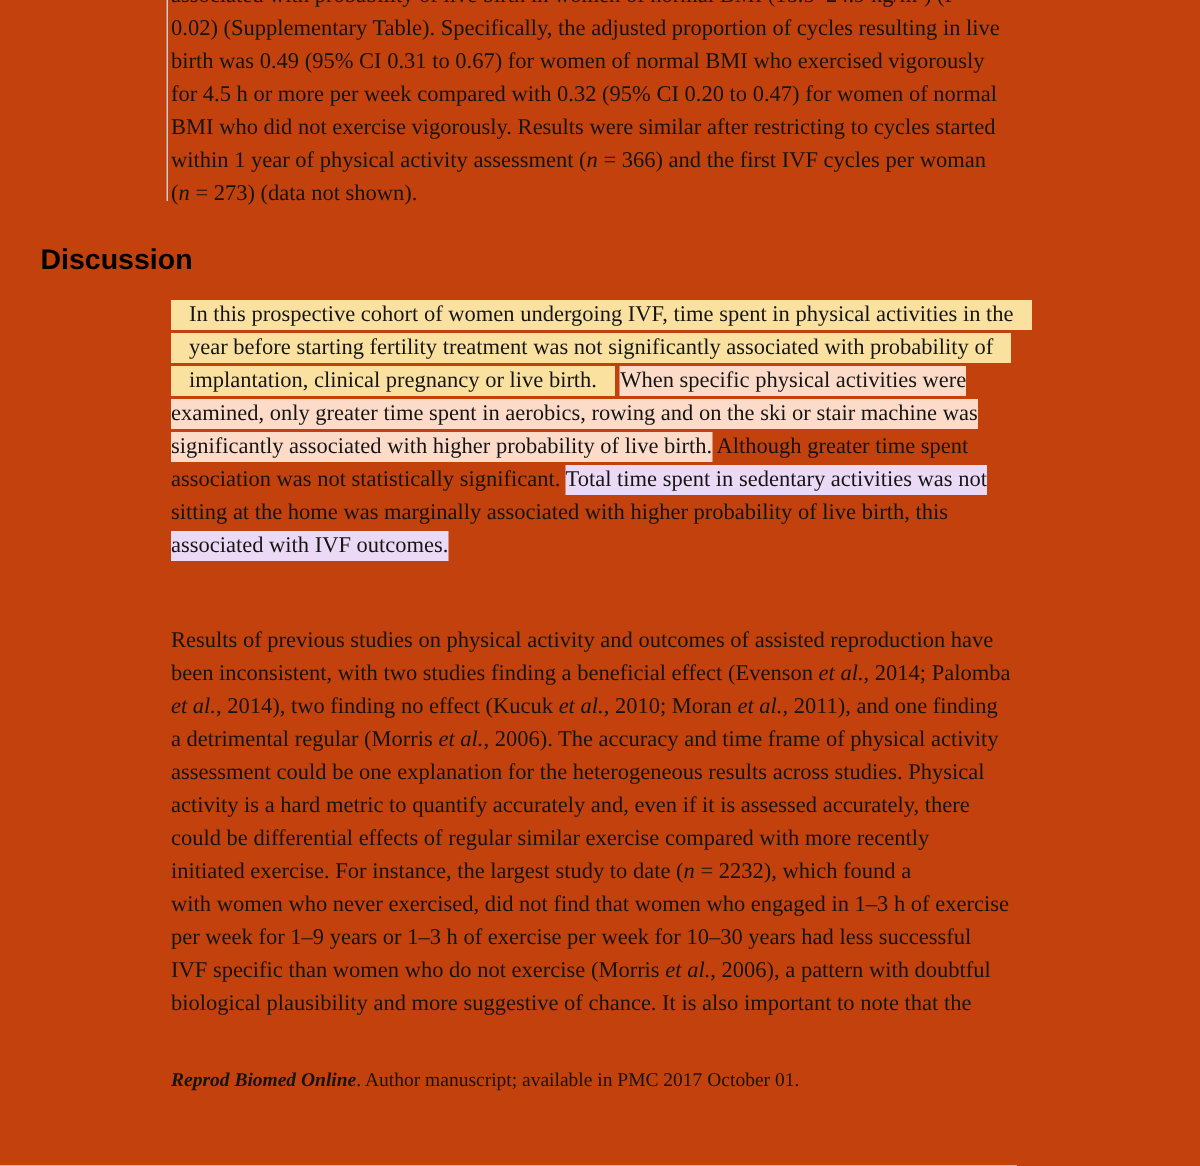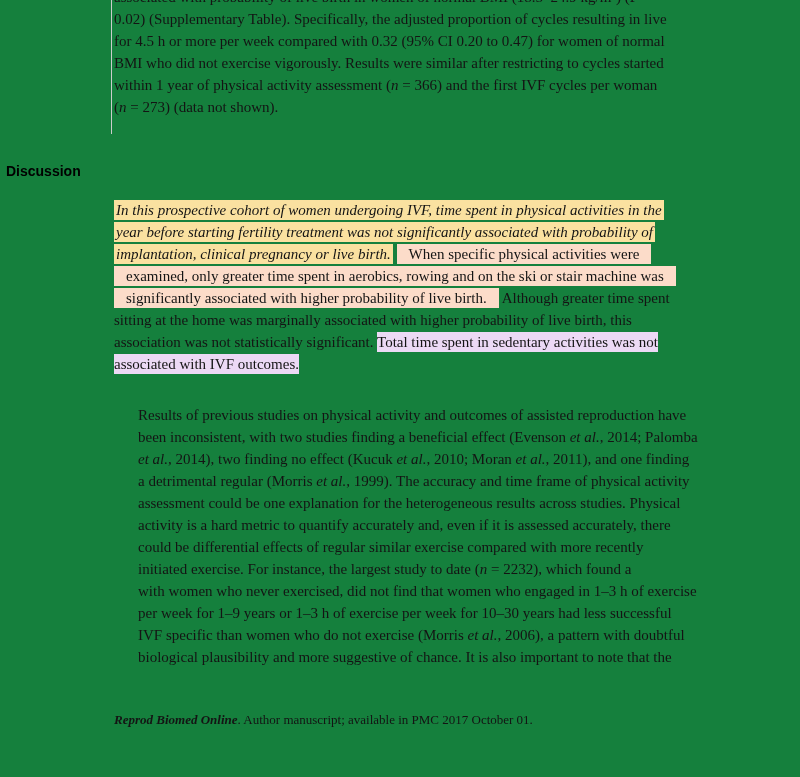--- a/index.html
+++ b/index.html
@@ -1,76 +1,77 @@
 <!DOCTYPE html>
 <html style="--hl-yellow: #fae1a0; --hl-pink: #fcdcc9; --hl-purple: #ecd9f5; --text-color: #141414;"><head>
 <meta charset="utf-8">
 <style>
   html,body { margin:0; padding:0; background:#ffffff; }
   .page {
     position:relative;
     width:800px; height:777px;
     overflow:hidden;
-    background:#15803d;
+    background:#c2410c;
     font-family:"Liberation Serif", serif;
     color:var(--text-color, #141414);
   }
   .textblock { position:absolute; left:114px; font-size:15px; line-height:22px; }
   .line { white-space:nowrap; }
   .seg-plain  { font-style:normal; }
   .seg-italic { font-style:italic; }
   .seg-bold-italic { font-style:italic; font-weight:bold; }
-  .seg-hl-yellow { background:var(--hl-yellow); padding:2px 2px;font-style:italic; }
-  .seg-hl-pink   { background:var(--hl-pink);   padding:2px 12px; }
+  .seg-hl-yellow { background:var(--hl-yellow); padding:2px 12px; }
+  .seg-hl-pink   { background:var(--hl-pink);   padding:2px 0; }
   .seg-hl-purple { background:var(--hl-purple); padding:2px 0; }
   .heading {
-    position:absolute; left:6px; top:163px;
+    position:absolute; left:27px; top:163px;
     font-family:"Liberation Sans", sans-serif;
-    font-weight:700; font-size:14px; color:#000;
+    font-weight:700; font-size:19px; color:#000;
   }
   .change-bar {
     position:absolute; left:111px; top:0;
     width:1px; height:134px; background:#cccccc;
   }
   .footer-block { position:absolute; left:114px; top:711px; font-size:13px; line-height:17px; }
 </style>
 </head>
 <body>
 
 <div class="page">
 
   <div class="change-bar"></div>
 
   <div class="textblock" style="top:-14px;">
       <div class="line"><span class="seg-plain">associated with probability of live birth in women of normal BMI (18.5–24.9 kg/m²) (P =</span></div>
       <div class="line"><span class="seg-plain">0.02) (Supplementary Table). Specifically, the adjusted proportion of cycles resulting in live</span></div>
+      <div class="line"><span class="seg-plain">birth was 0.49 (95% CI 0.31 to 0.67) for women of normal BMI who exercised vigorously</span></div>
       <div class="line"><span class="seg-plain">for 4.5 h or more per week compared with 0.32 (95% CI 0.20 to 0.47) for women of normal</span></div>
       <div class="line"><span class="seg-plain">BMI who did not exercise vigorously. Results were similar after restricting to cycles started</span></div>
       <div class="line"><span class="seg-plain">within 1 year of physical activity assessment (</span><span class="seg-italic">n</span><span class="seg-plain"> = 366) and the first IVF cycles per woman</span></div>
       <div class="line"><span class="seg-plain">(</span><span class="seg-italic">n</span><span class="seg-plain"> = 273) (data not shown).</span></div>
     </div>
 
   <div class="heading">Discussion</div>
 
   <div class="textblock" style="top:199px;">
       <div class="line"><span class="seg-hl-yellow">In this prospective cohort of women undergoing IVF, time spent in physical activities in the</span></div>
       <div class="line"><span class="seg-hl-yellow">year before starting fertility treatment was not significantly associated with probability of</span></div>
       <div class="line"><span class="seg-hl-yellow">implantation, clinical pregnancy or live birth.</span><span class="seg-plain"> </span><span class="seg-hl-pink">When specific physical activities were</span></div>
       <div class="line"><span class="seg-hl-pink">examined, only greater time spent in aerobics, rowing and on the ski or stair machine was</span></div>
       <div class="line"><span class="seg-hl-pink">significantly associated with higher probability of live birth.</span><span class="seg-plain"> Although greater time spent</span></div>
+      <div class="line"><span class="seg-plain">association was not statistically significant. </span><span class="seg-hl-purple">Total time spent in sedentary activities was not</span></div>
       <div class="line"><span class="seg-plain">sitting at the home was marginally associated with higher probability of live birth, this</span></div>
-      <div class="line"><span class="seg-plain">association was not statistically significant. </span><span class="seg-hl-purple">Total time spent in sedentary activities was not</span></div>
       <div class="line"><span class="seg-hl-purple">associated with IVF outcomes.</span></div>
     </div>
 
-  <div class="textblock" style="top:404px;margin-left:24px;">
+  <div class="textblock" style="top:416px;">
       <div class="line"><span class="seg-plain">Results of previous studies on physical activity and outcomes of assisted reproduction have</span></div>
       <div class="line"><span class="seg-plain">been inconsistent, with two studies finding a beneficial effect (Evenson </span><span class="seg-italic">et al.</span><span class="seg-plain">, 2014; Palomba</span></div>
       <div class="line"><span class="seg-italic">et al.</span><span class="seg-plain">, 2014), two finding no effect (Kucuk </span><span class="seg-italic">et al.</span><span class="seg-plain">, 2010; Moran </span><span class="seg-italic">et al.</span><span class="seg-plain">, 2011), and one finding</span></div>
-      <div class="line"><span class="seg-plain">a detrimental regular (Morris </span><span class="seg-italic">et al.</span><span class="seg-plain">, 1999). The accuracy and time frame of physical activity</span></div>
+      <div class="line"><span class="seg-plain">a detrimental regular (Morris </span><span class="seg-italic">et al.</span><span class="seg-plain">, 2006). The accuracy and time frame of physical activity</span></div>
       <div class="line"><span class="seg-plain">assessment could be one explanation for the heterogeneous results across studies. Physical</span></div>
       <div class="line"><span class="seg-plain">activity is a hard metric to quantify accurately and, even if it is assessed accurately, there</span></div>
       <div class="line"><span class="seg-plain">could be differential effects of regular similar exercise compared with more recently</span></div>
       <div class="line"><span class="seg-plain">initiated exercise. For instance, the largest study to date (</span><span class="seg-italic">n</span><span class="seg-plain"> = 2232), which found a</span></div>
       <div class="line"><span class="seg-plain">with women who never exercised, did not find that women who engaged in 1–3 h of exercise</span></div>
       <div class="line"><span class="seg-plain">per week for 1–9 years or 1–3 h of exercise per week for 10–30 years had less successful</span></div>
       <div class="line"><span class="seg-plain">IVF specific than women who do not exercise (Morris </span><span class="seg-italic">et al.</span><span class="seg-plain">, 2006), a pattern with doubtful</span></div>
       <div class="line"><span class="seg-plain">biological plausibility and more suggestive of chance. It is also important to note that the</span></div>
     </div>
 

